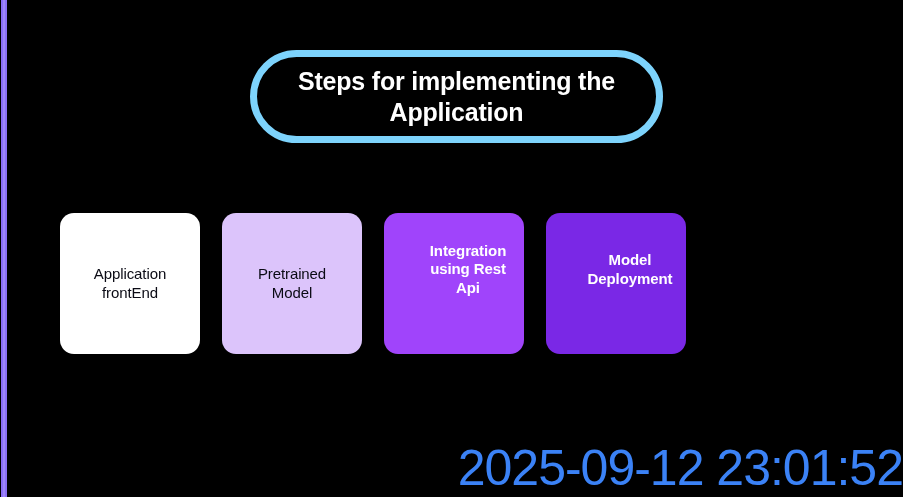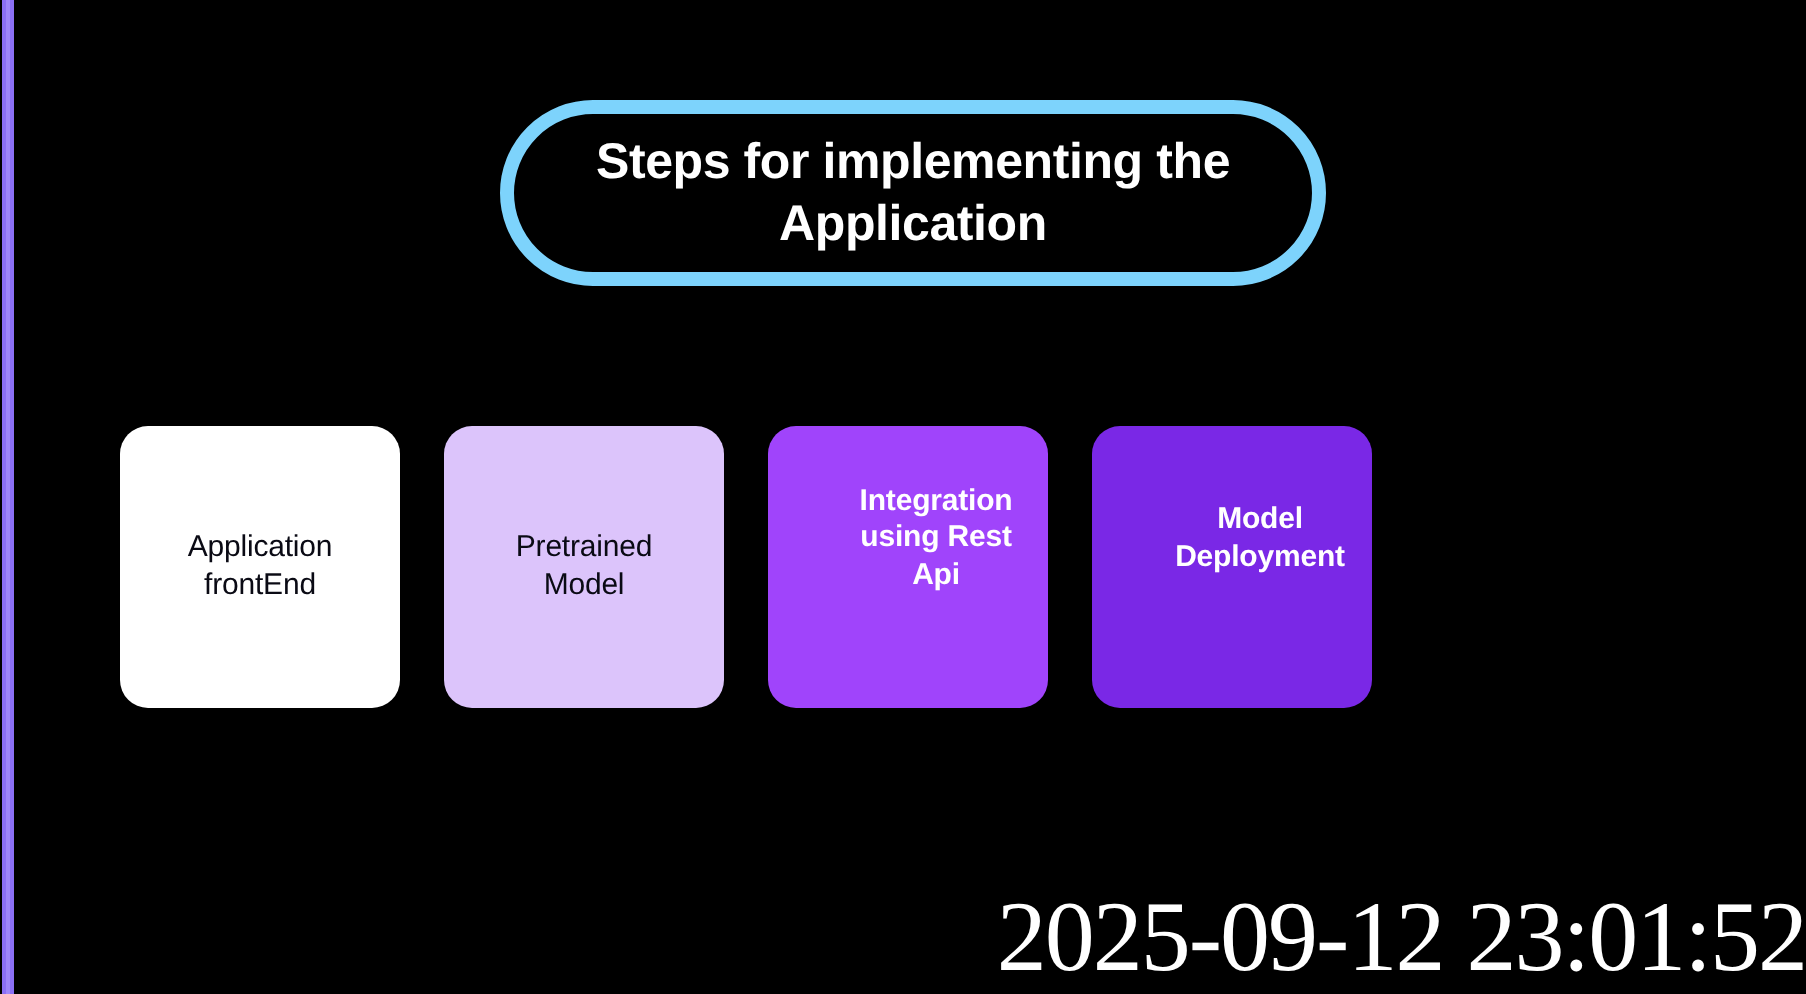--- a/index.html
+++ b/index.html
@@ -104,27 +104,26 @@
   
   .card.c3 .card-label,
   .card.c4 .card-label { position: relative; top: -14px; margin-left: 28px; }
   .card.c5 .card-label { position: relative; top: -18px; }
 
   
   #timestamp {
     position: absolute;
     right: 0px;
     bottom: 4px;
-    color: #ffffff;
+    color: #3b82f6;
     font-size: 50px;
     font-weight: normal;
     letter-spacing: -1px;
     line-height: 1;
     white-space: nowrap;
-    font-family: Liberation Serif, serif;
   }
 </style>
 </head>
 <body>
 
 <div id="screen">
 
   <div id="left-stripe">
     <div class="inner-line"></div>
   </div>

